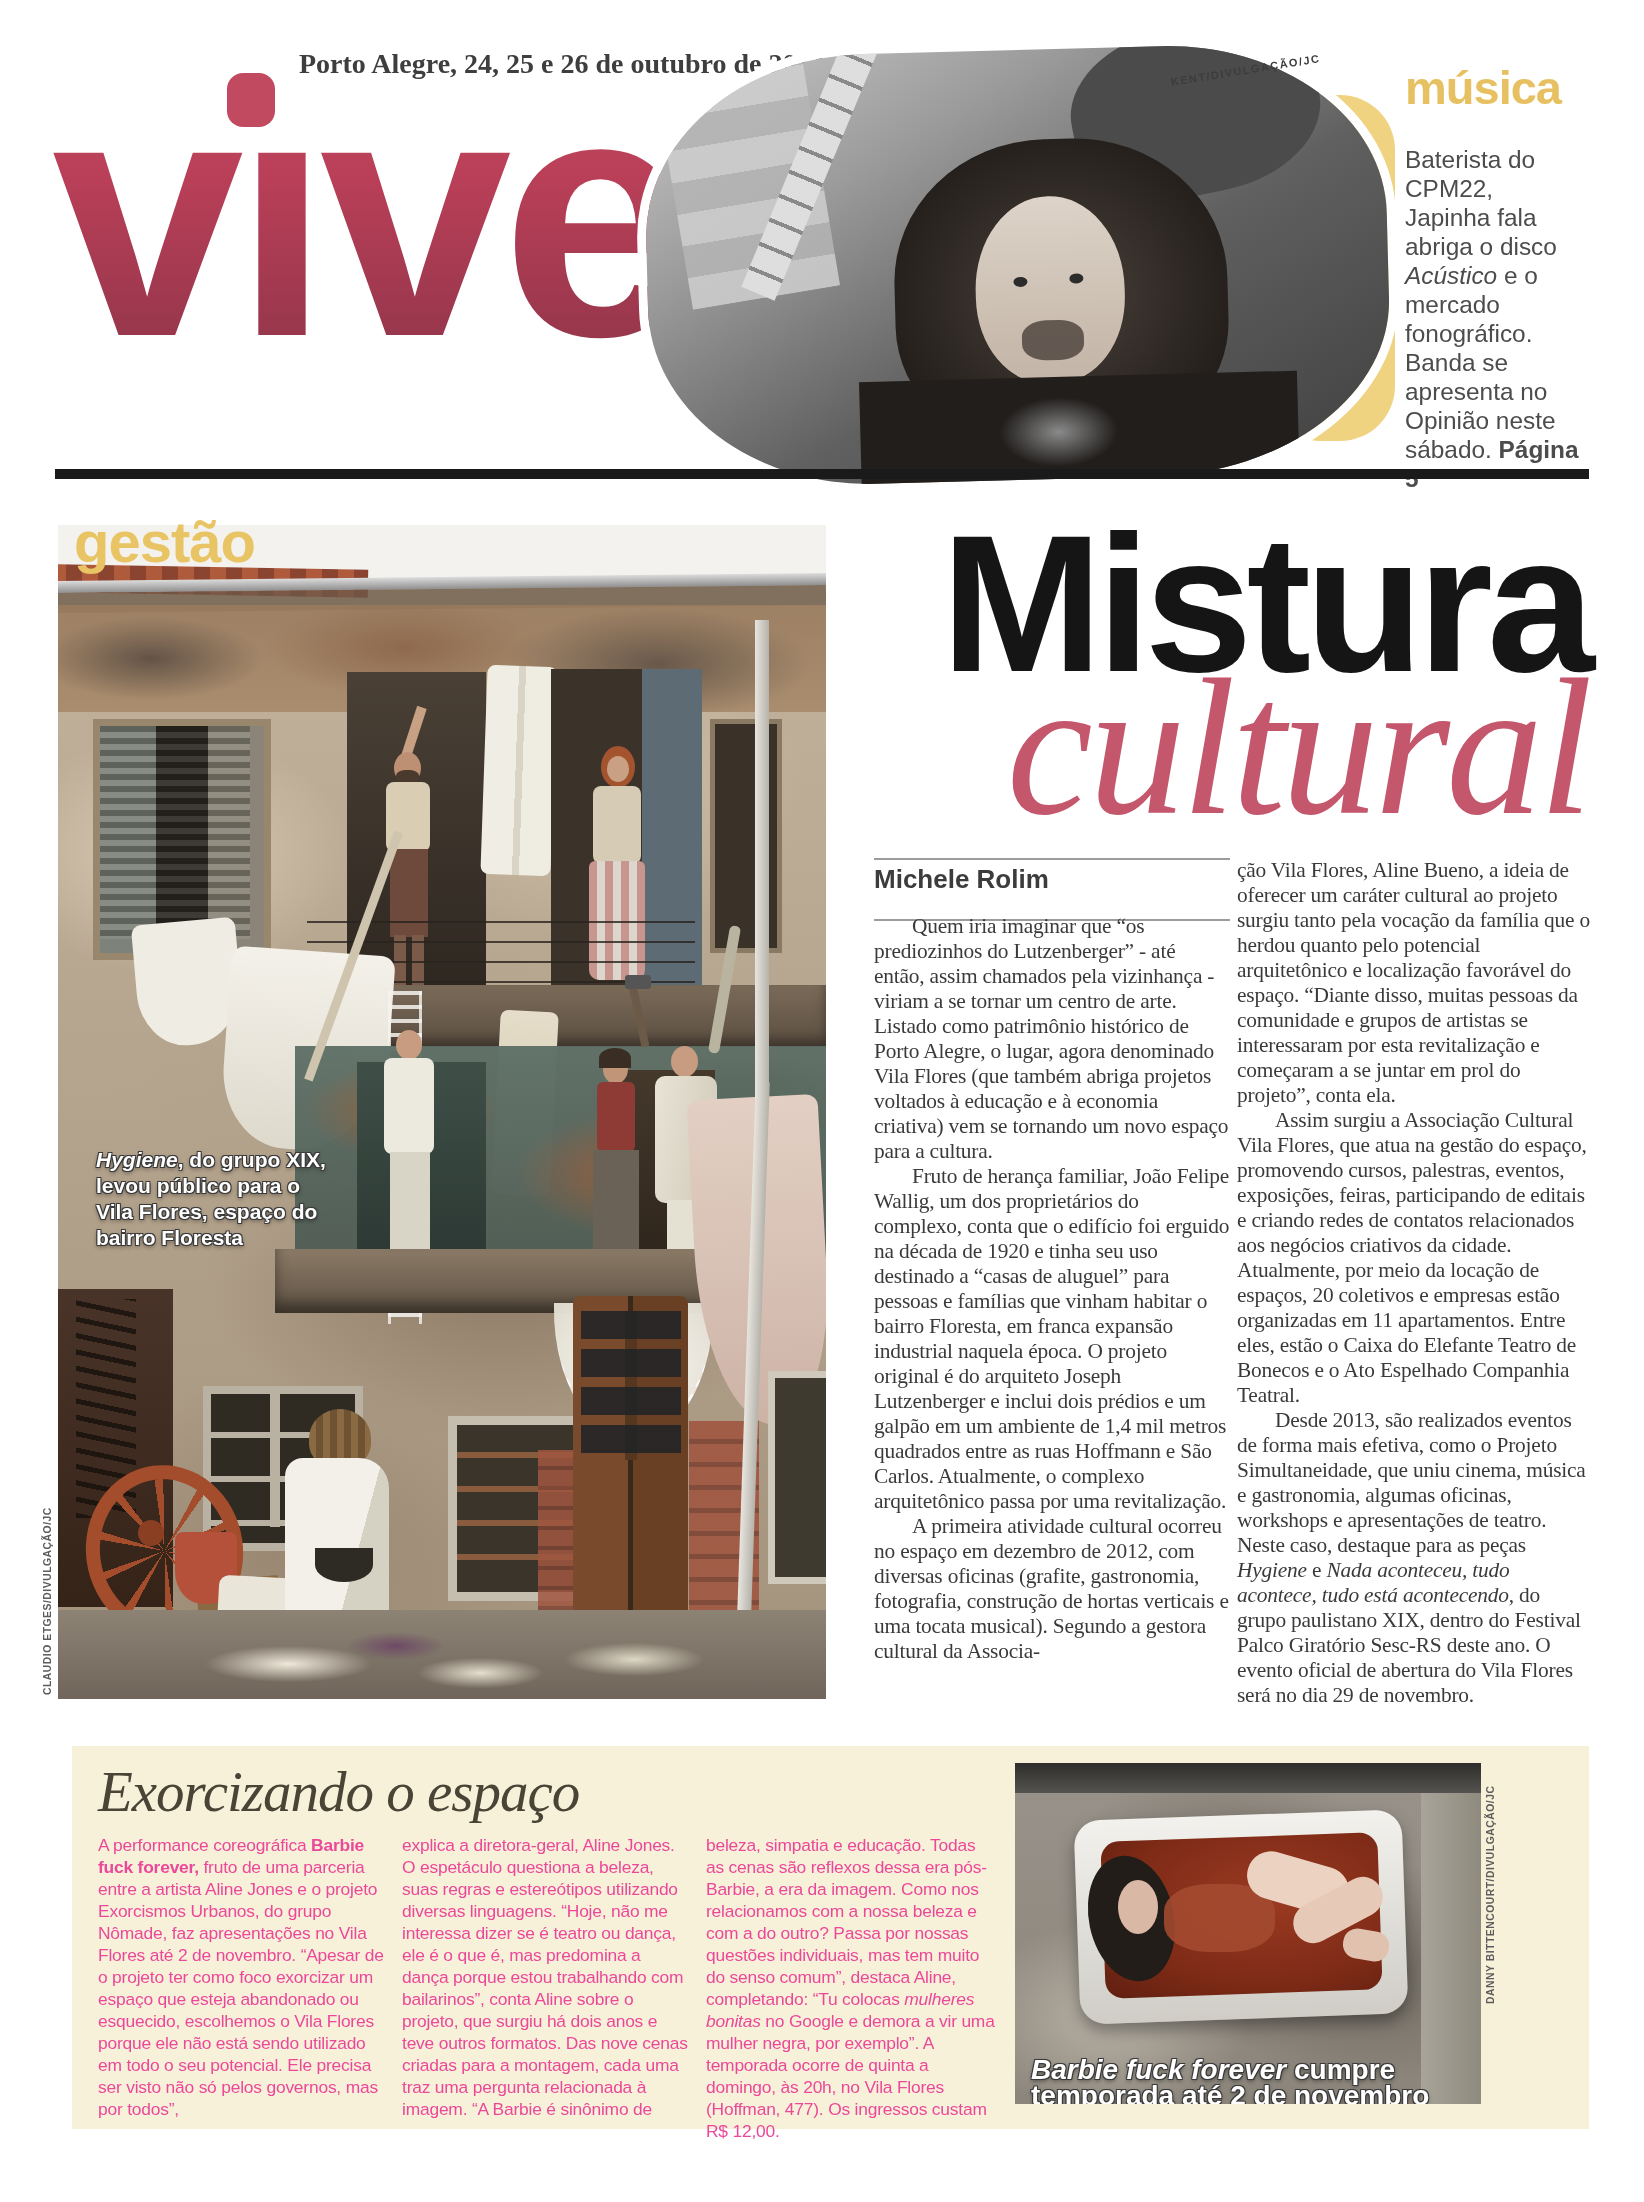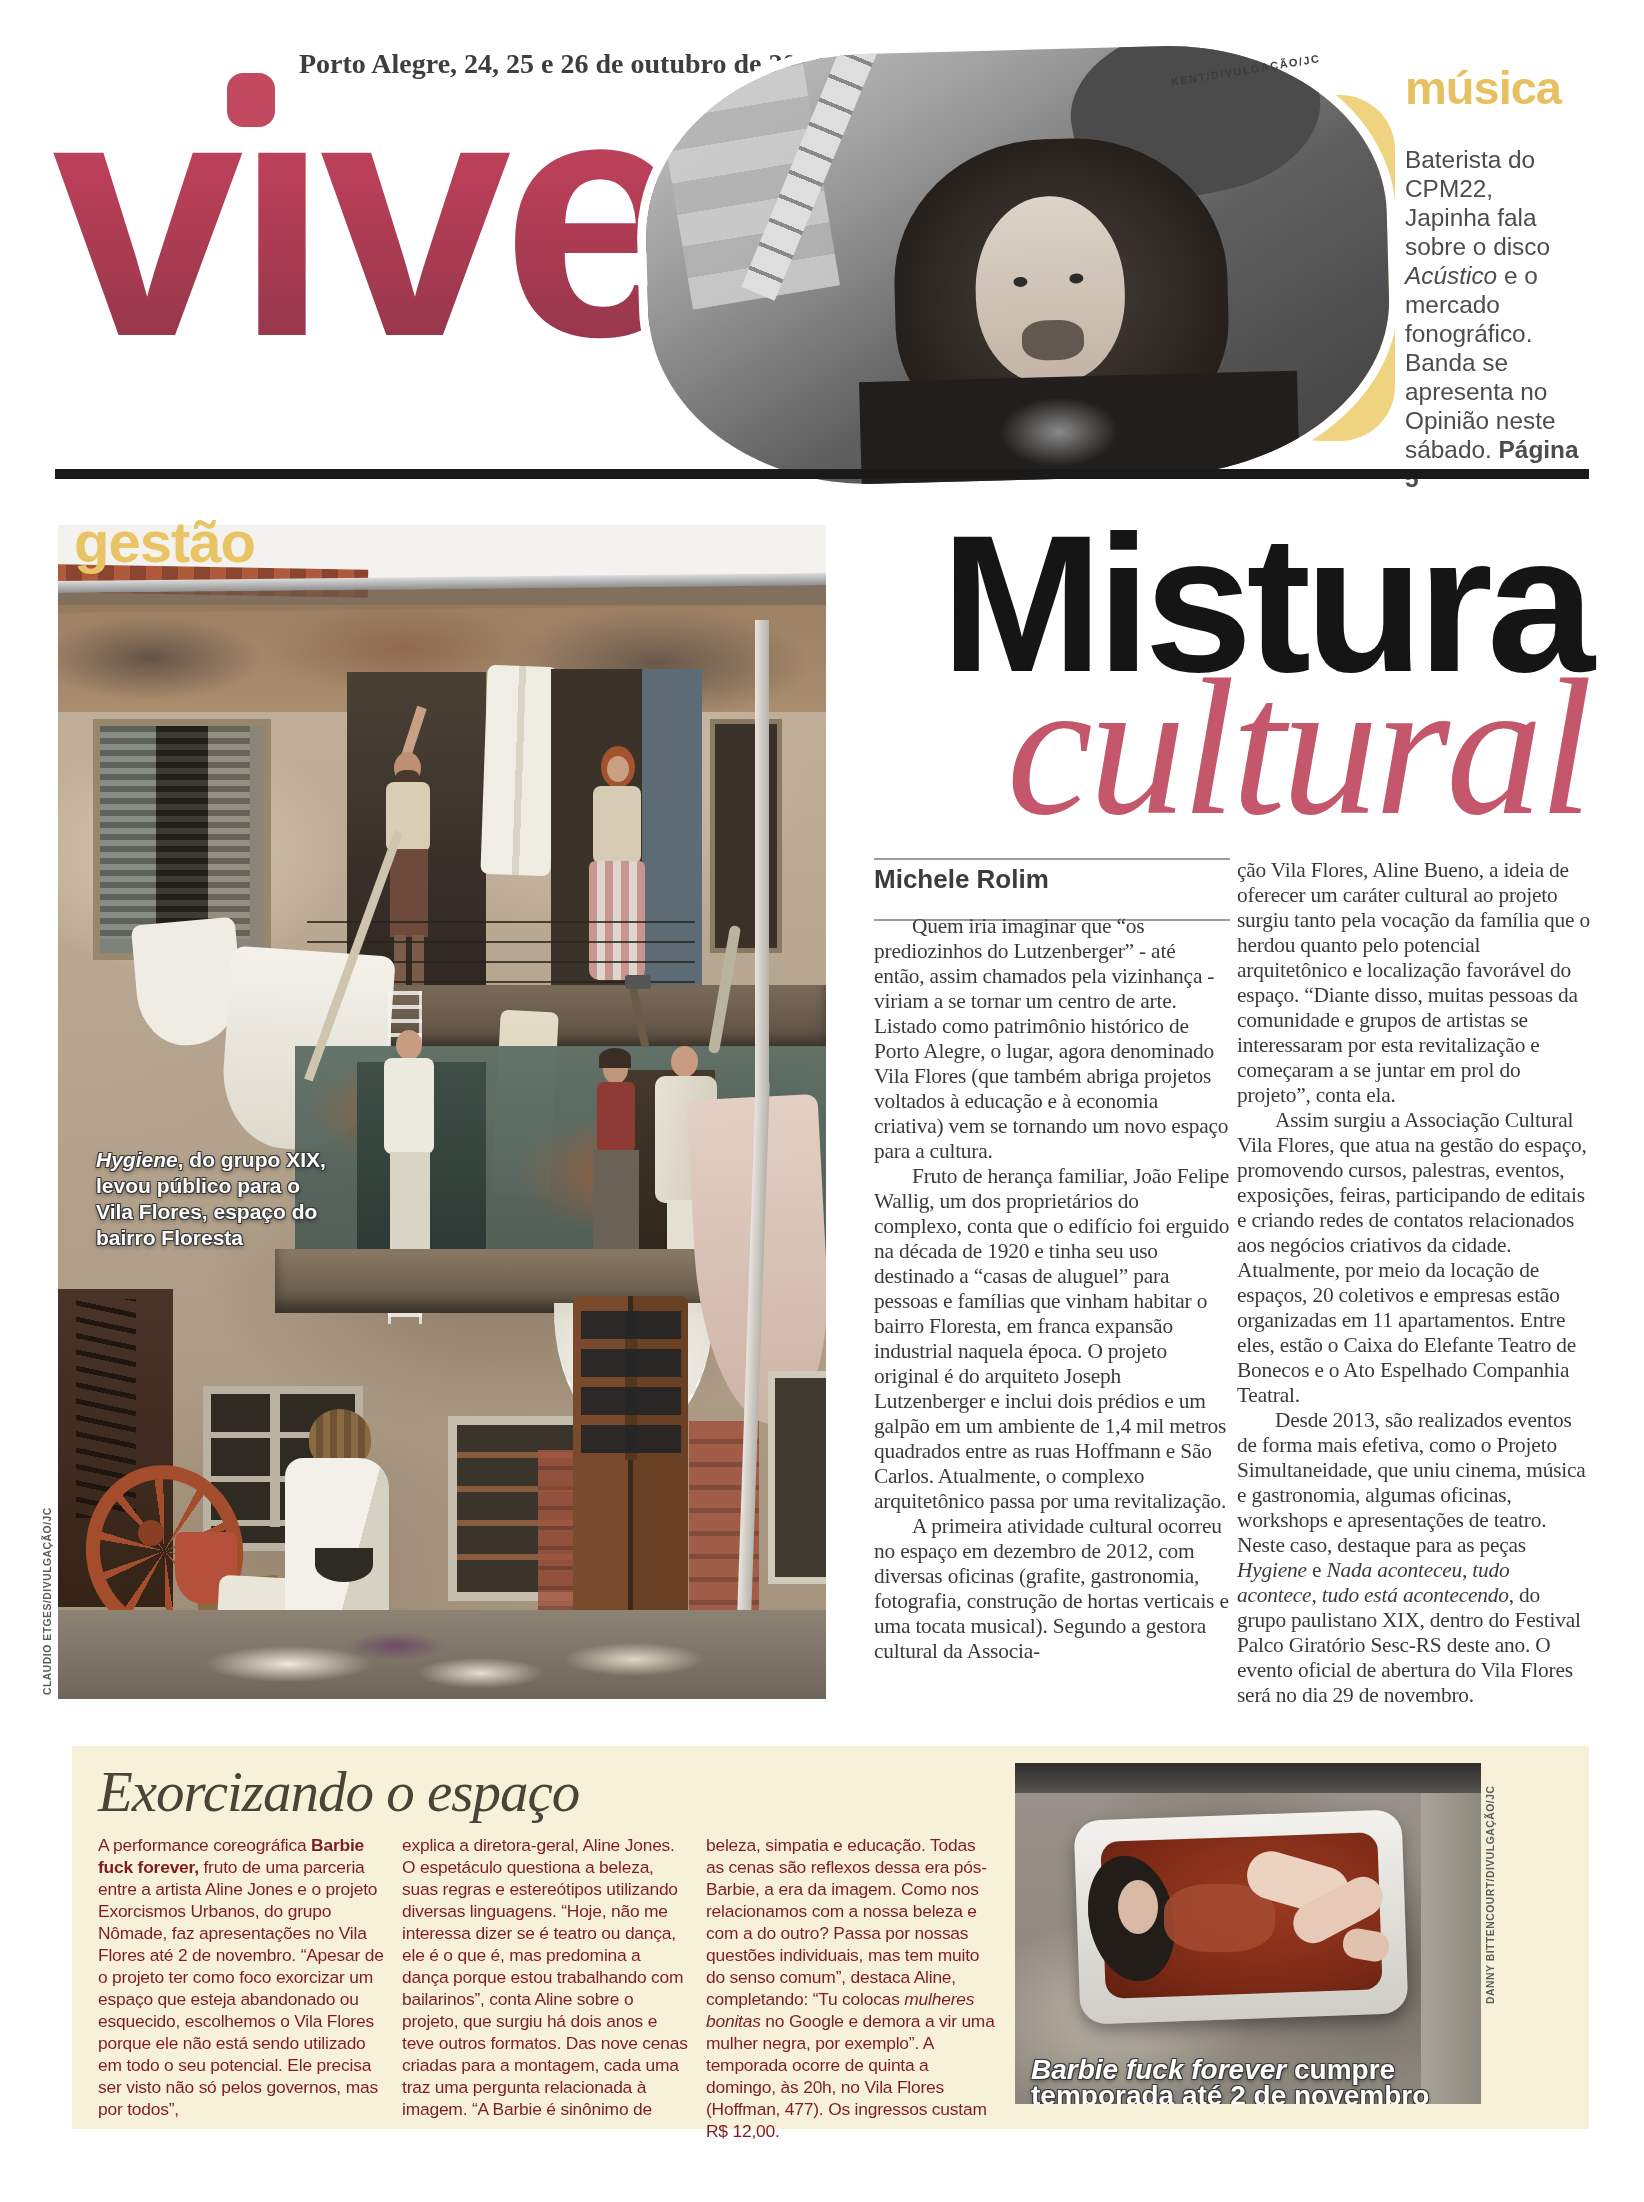--- a/index.html
+++ b/index.html
@@ -56,21 +56,21 @@
       radial-gradient(ellipse 498px 279px at 58% 64%,#8d7a66 0%,rgba(141,122,102,0) 60%),
       radial-gradient(ellipse 418px 299px at 30% 88%,#9a8873 0%,rgba(154,136,115,0) 60%),
       linear-gradient(#c4b49d,#a3927c);}
   .caption{font-size:21px;line-height:26px;font-weight:bold;color:#fff;
       text-shadow:-1px -1px 0 #3a3a3a,1px -1px 0 #3a3a3a,-1px 1px 0 #3a3a3a,1px 1px 0 #3a3a3a,0 2px 4px rgba(0,0,0,.55);}
 
   
   .cream-box{left:72px;top:1746px;width:1517px;height:383px;background:#f8f1da;}
   .box-head{left:98px;top:1759px;font-family:"Liberation Serif",serif;font-style:italic;
             font-size:57px;color:#4a4437;letter-spacing:-1px;}
-  .bcol{font-size:17.4px;line-height:22px;color:#7f1d1d;letter-spacing:-0.2px;}
+  .bcol{font-size:17.4px;line-height:22px;color:#ec4899;letter-spacing:-0.2px;}
   .tub-photo{left:1015px;top:1763px;width:466px;height:341px;overflow:hidden;background:
       radial-gradient(ellipse 199px 139px at 20% 75%,#b7b1a5 0%,rgba(183,177,165,0) 70%),
       radial-gradient(ellipse 259px 159px at 78% 62%,#6f6a60 0%,rgba(111,106,96,0) 70%),
       radial-gradient(ellipse 219px 149px at 45% 30%,#7c766c 0%,rgba(124,118,108,0) 70%),
       linear-gradient(#98928a,#8b857b);}
 </style>
 </head>
 <body>
 
 <div class="page">
@@ -90,21 +90,21 @@
     <div class="abs" style="left:328px;top:147px;width:149px;height:187px;border-radius:50% 50% 46% 46%;background:linear-gradient(#ddd3c8,#c2b4a6);"></div>
     <div class="abs" style="left:366px;top:227px;width:14px;height:10px;border-radius:50%;background:#2c2c2c;"></div>
     <div class="abs" style="left:422px;top:225px;width:14px;height:10px;border-radius:50%;background:#2c2c2c;"></div>
     <div class="abs" style="left:373px;top:271px;width:62px;height:40px;border-radius:40%;background:rgba(74,64,58,.8);"></div>
     <div class="abs" style="left:209px;top:328px;width:438px;height:109px;background:#211e1c;"></div>
     <div class="abs" style="left:348px;top:348px;width:119px;height:70px;border-radius:50%;background:radial-gradient(#8a8a8a,rgba(138,138,138,0) 70%);"></div>
   </div>
   <div class="abs kent-credit">KENT/DIVULGAÇÃO/JC</div>
   <div class="abs music-label">música</div>
   <div class="abs music-text">
-    <span>Baterista do CPM22, Japinha fala sobre o disco </span><span class="seg-i">Acústico</span><span> e o mercado fonográfico. Banda se apresenta no Opinião neste sábado. </span><span class="seg-b">Página 5</span>
+    <span>Baterista do CPM22, Japinha fala abriga o disco </span><span class="seg-i">Acústico</span><span> e o mercado fonográfico. Banda se apresenta no Opinião neste sábado. </span><span class="seg-b">Página 5</span>
   </div>
 
   <div class="abs black-bar"></div>
 
   <div class="abs gestao">gestão</div>
 
   <div class="abs main-photo">
 
     <div class="abs" style="left:0;top:0;width:768px;height:58px;background:#f3f2ee;"></div>
     <div class="abs" style="left:-8px;top:42px;width:318px;height:28px;transform:rotate(1deg);background:repeating-linear-gradient(90deg,#b05a3c 0 16px,#8a4430 16px 32px);"></div>

